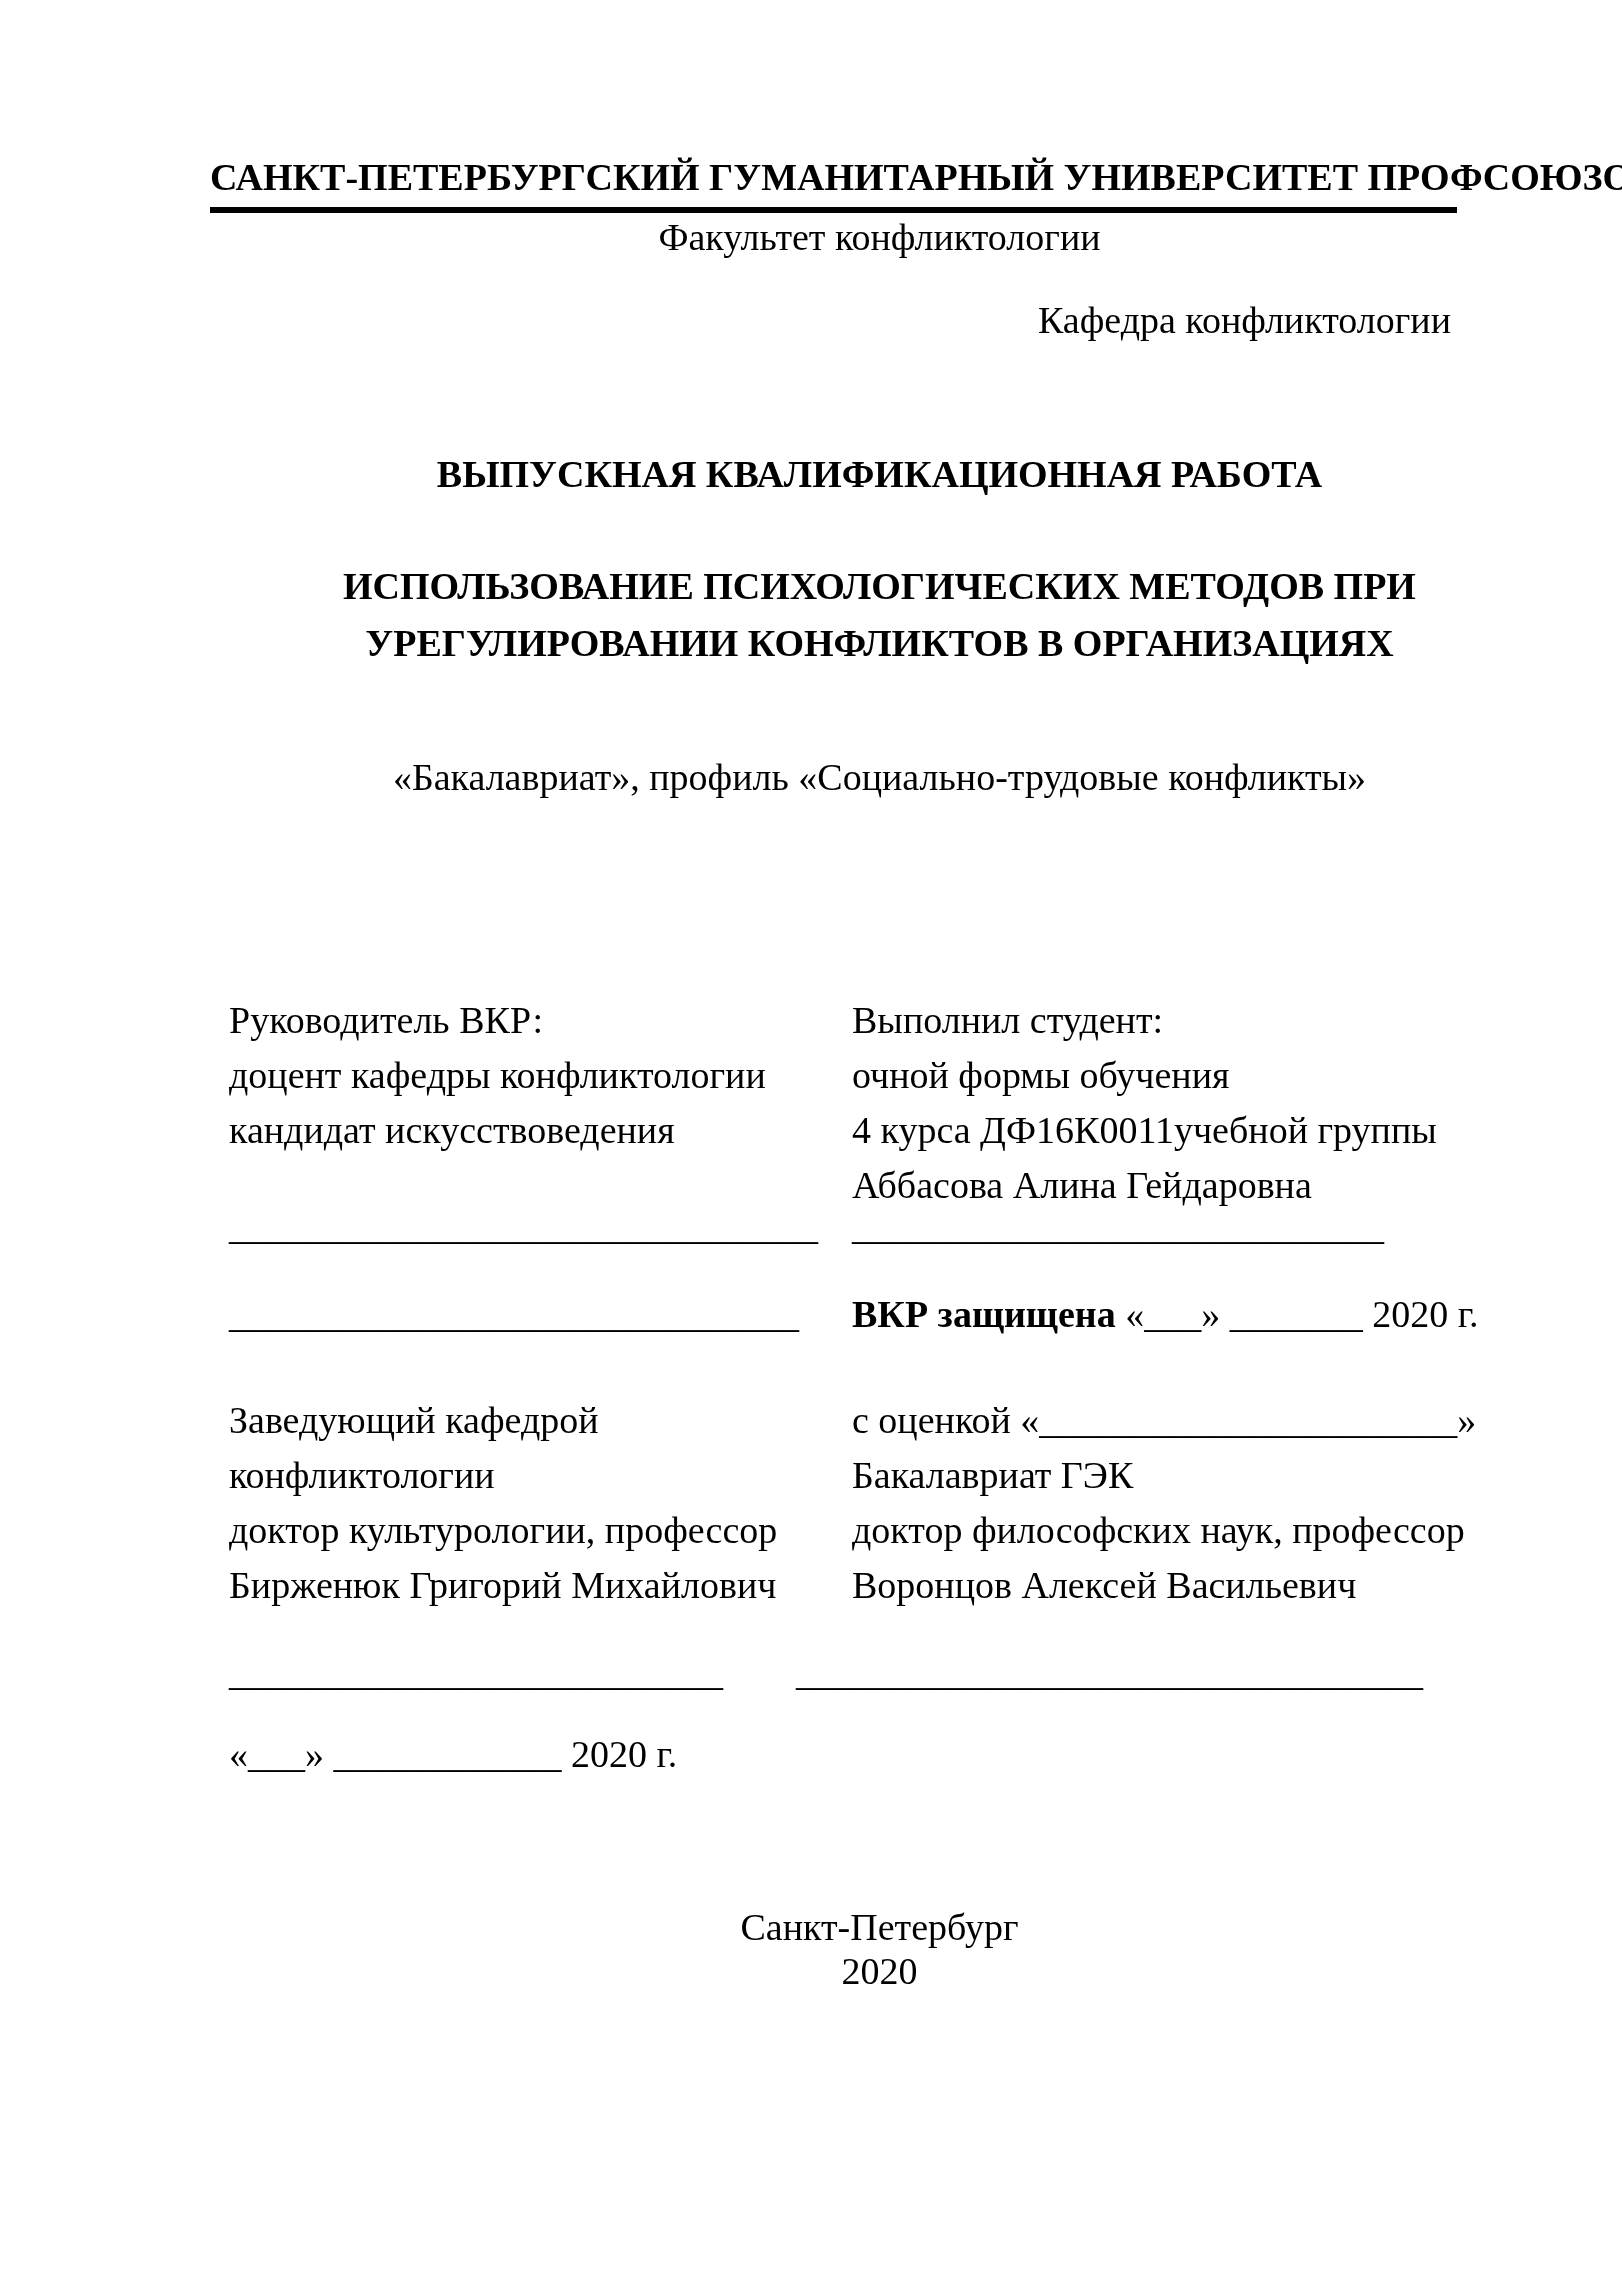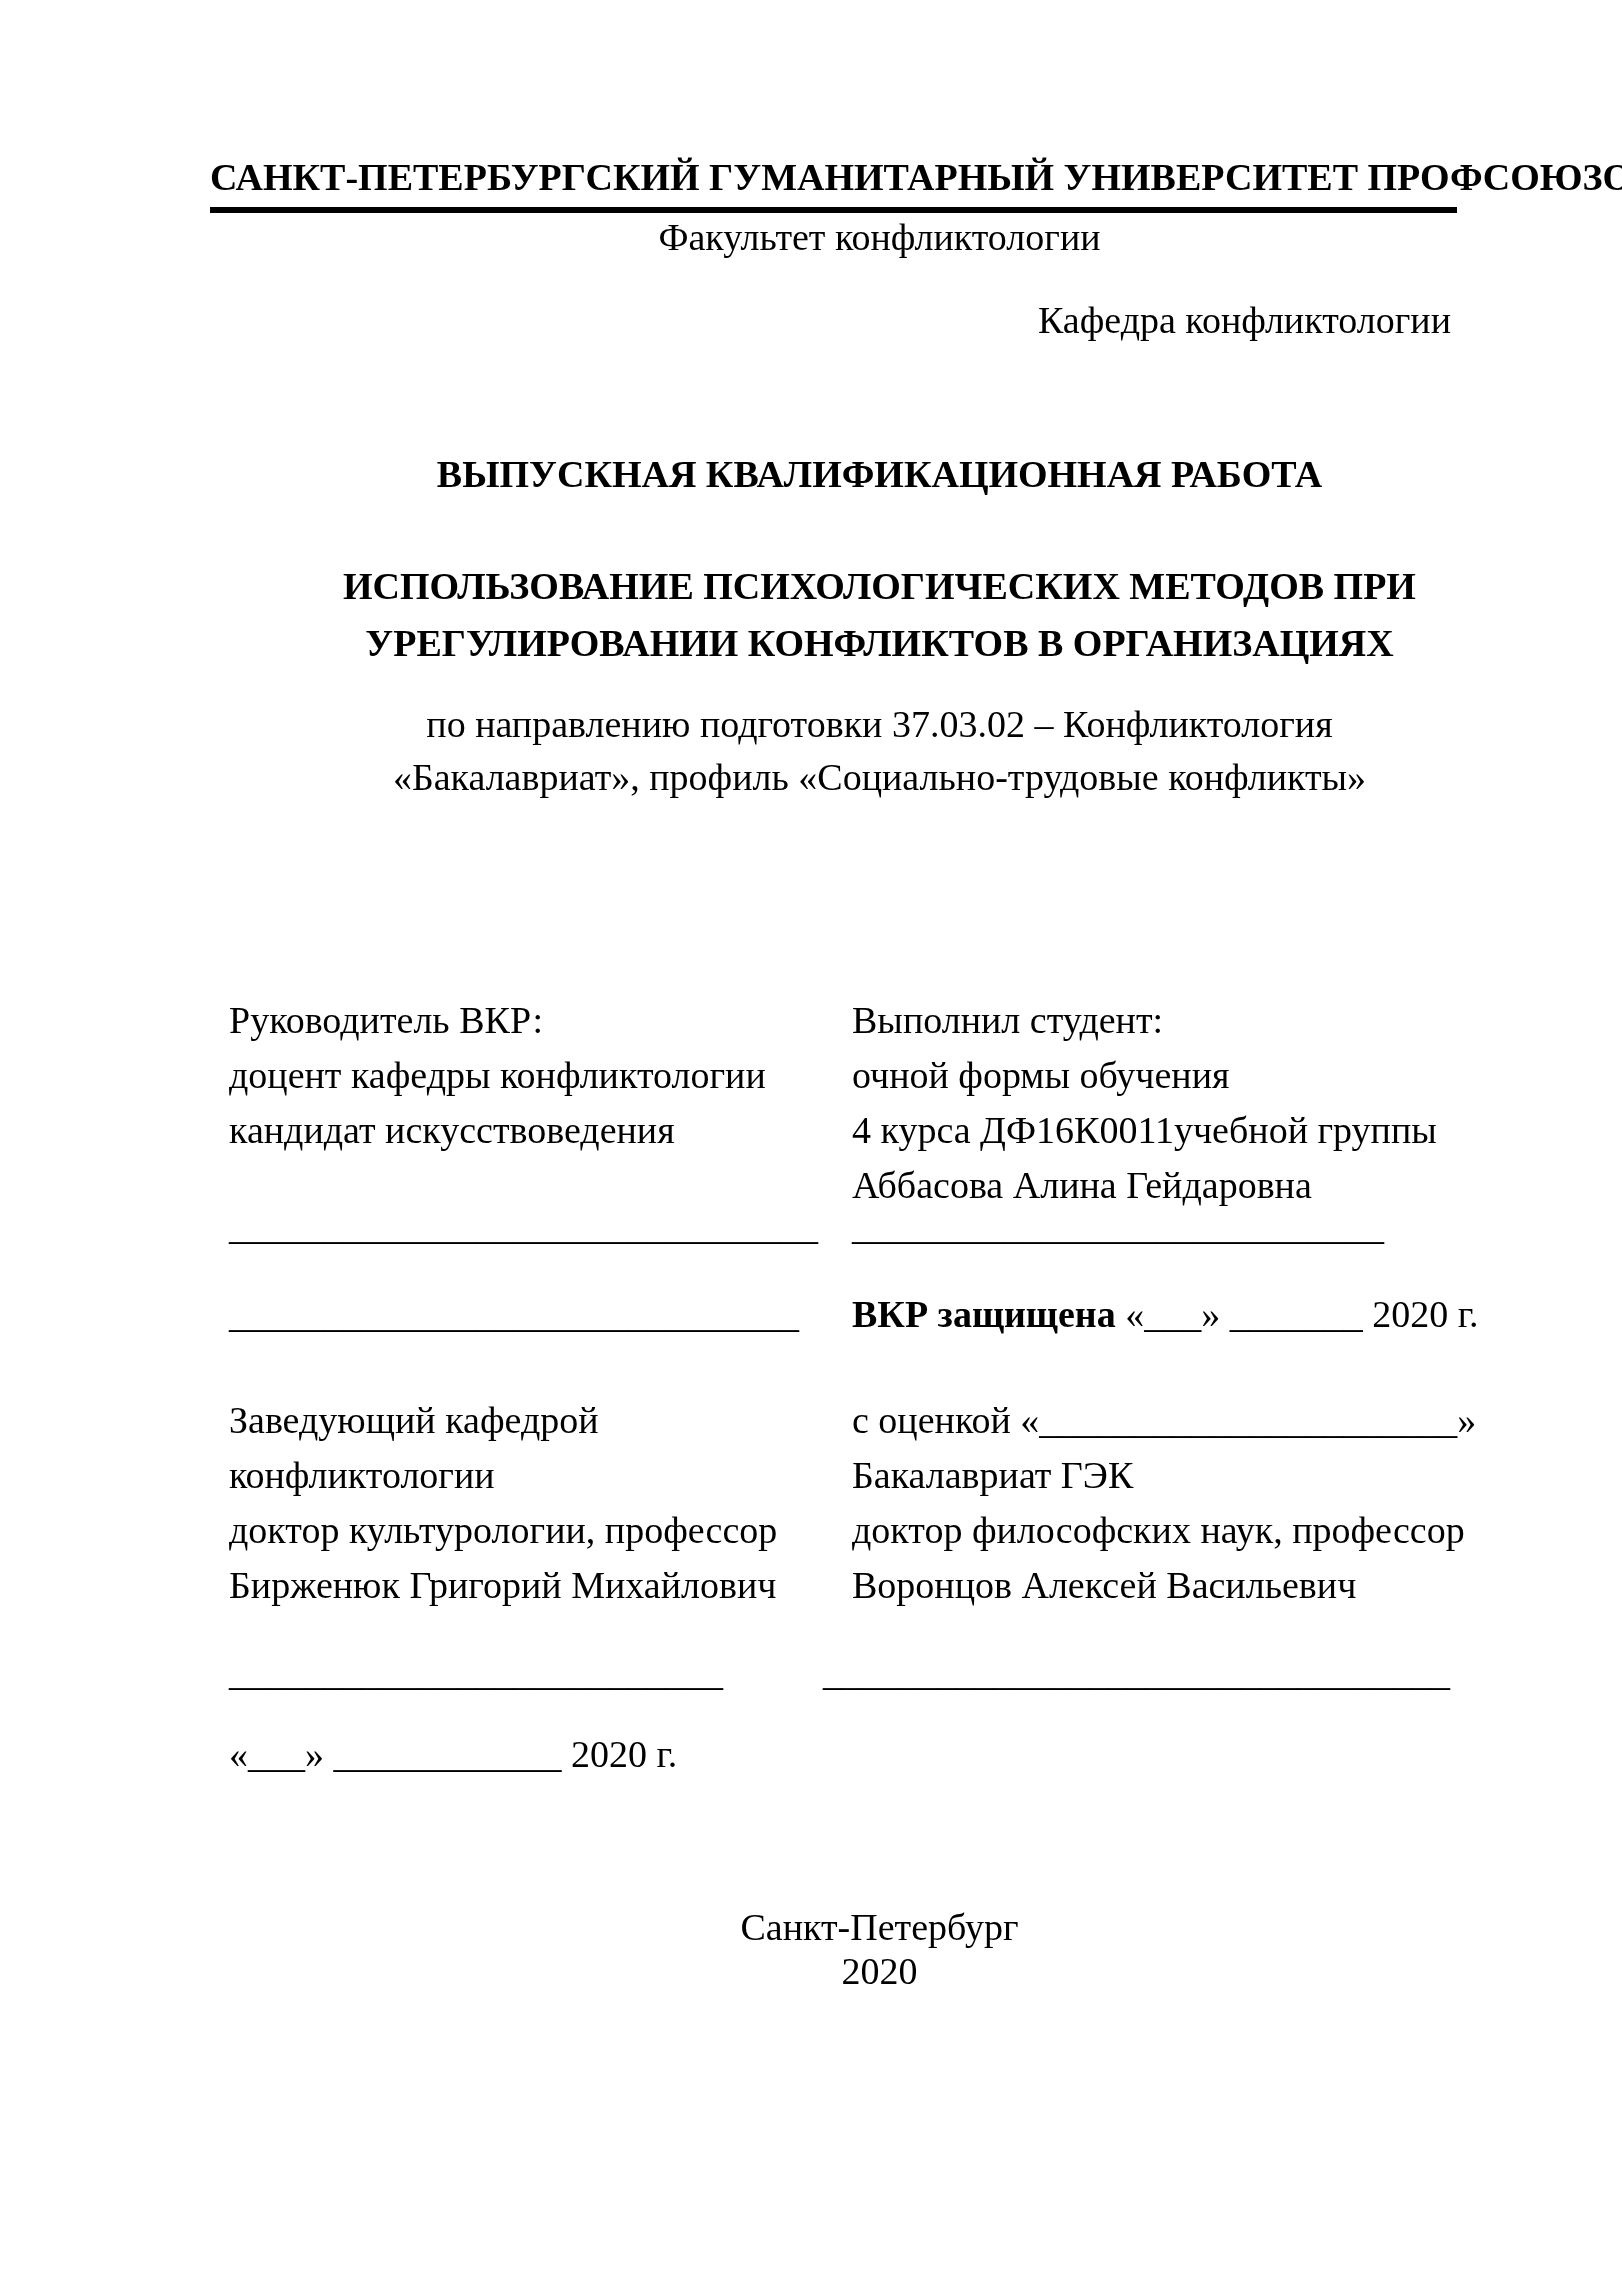--- a/index.html
+++ b/index.html
@@ -46,21 +46,20 @@
 
   <div class="abs dept-block" style="top:276px;">Кафедра конфликтологии</div>
 
   <div class="abs centered-block bold" style="top:455px;">ВЫПУСКНАЯ КВАЛИФИКАЦИОННАЯ РАБОТА</div>
 
   <div class="abs centered-block bold title-line" style="top:550px;">
     <div>ИСПОЛЬЗОВАНИЕ ПСИХОЛОГИЧЕСКИХ МЕТОДОВ ПРИ</div>
     <div>УРЕГУЛИРОВАНИИ КОНФЛИКТОВ В ОРГАНИЗАЦИЯХ</div>
   </div>
 
-  <div class="abs centered-block" style="top:705px;">по направлению подготовки 37.03.02 – Конфликтология</div>
   <div class="abs centered-block" style="top:758px;">«Бакалавриат», профиль «Социально-трудовые конфликты»</div>
 
   <div class="abs lcol" style="top:1001px;">Руководитель ВКР:</div>
   <div class="abs lcol" style="top:1056px;">доцент кафедры конфликтологии</div>
   <div class="abs lcol" style="top:1111px;">кандидат искусствоведения</div>
 
   <div class="abs lcol sig-line" style="top:1207px;">_______________________________</div>
   <div class="abs lcol sig-line" style="top:1295px;">______________________________</div>
 
   <div class="abs lcol" style="top:1401px;">Заведующий кафедрой</div>
@@ -81,19 +80,19 @@
 
   <div class="abs rcol" style="top:1295px;">
     <span class="bold">ВКР защищена</span><span> «___» _______ 2020 г.</span>
   </div>
 
   <div class="abs rcol" style="top:1401px;">с оценкой «______________________»</div>
   <div class="abs rcol" style="top:1456px;">Бакалавриат ГЭК</div>
   <div class="abs rcol" style="top:1511px;">доктор философских наук, профессор</div>
   <div class="abs rcol" style="top:1566px;">Воронцов Алексей Васильевич</div>
 
-  <div class="abs sig-line" style="left:823px; top:1653px;">_________________________________</div>
+  <div class="abs sig-line" style="left:796px; top:1653px;">_________________________________</div>
 
   <div class="abs centered-block" style="top:1908px;">Санкт-Петербург</div>
   <div class="abs centered-block" style="top:1952px;">2020</div>
 
 </div>
 
 
 </body></html>

